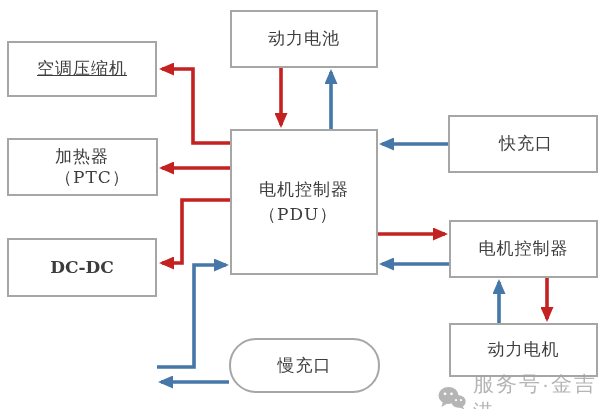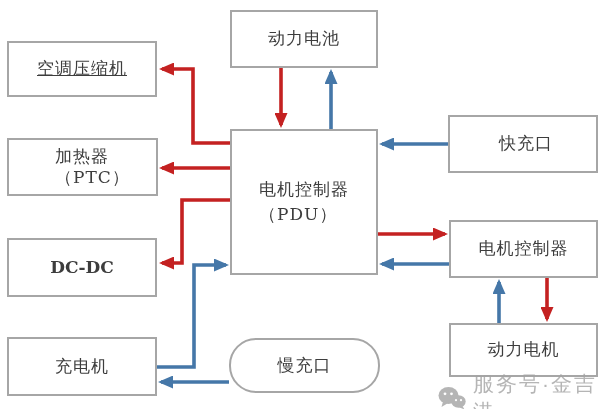--- a/index.html
+++ b/index.html
@@ -86,21 +86,20 @@
       </g>
   </svg>
 
   <div class="node" id="node-compressor">空调压缩机</div>
 
   <div class="node" id="node-heater">加热器
 （PTC）</div>
 
   <div class="node" id="node-dcdc">DC-DC</div>
 
-  <div class="node" id="node-charger">充电机</div>
 
   <div class="node" id="node-battery">动力电池</div>
 
   <div class="node" id="node-pdu">电机控制器
 （PDU）</div>
 
   <div class="node" id="node-slow">慢充口</div>
 
   <div class="node" id="node-fast">快充口</div>
 

